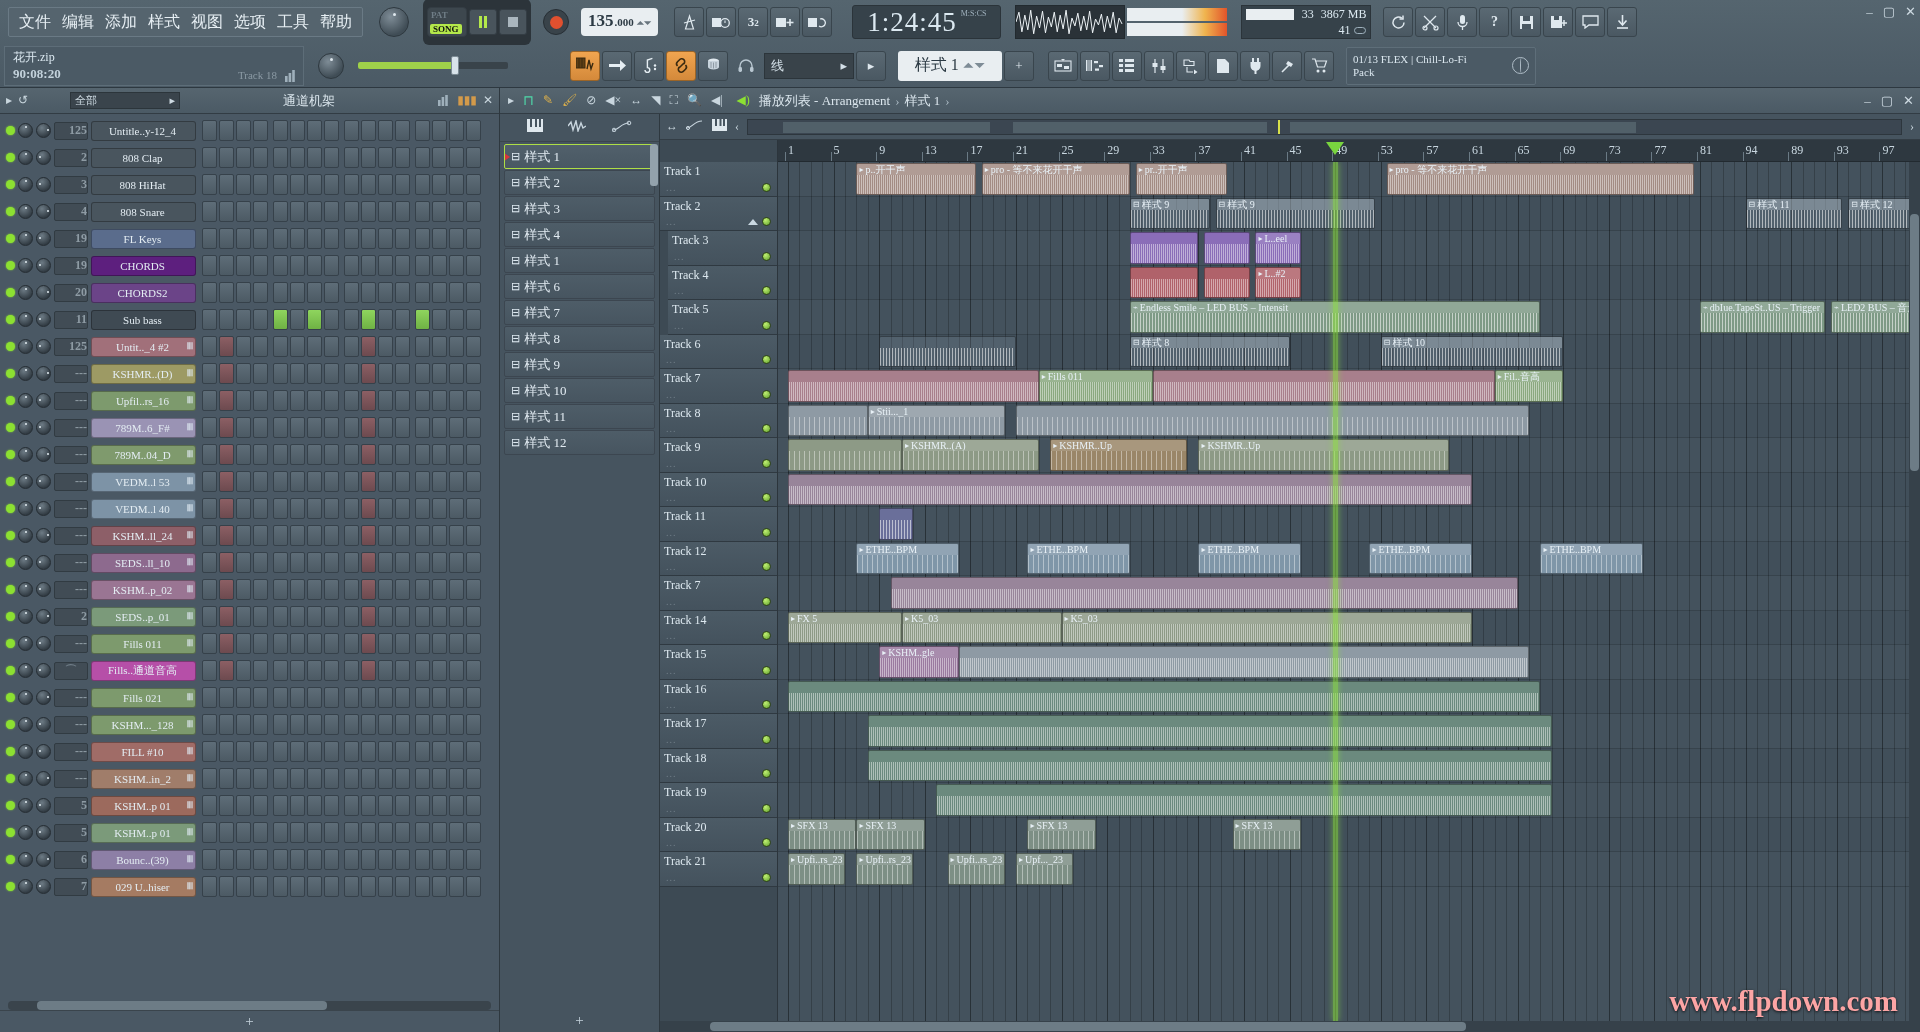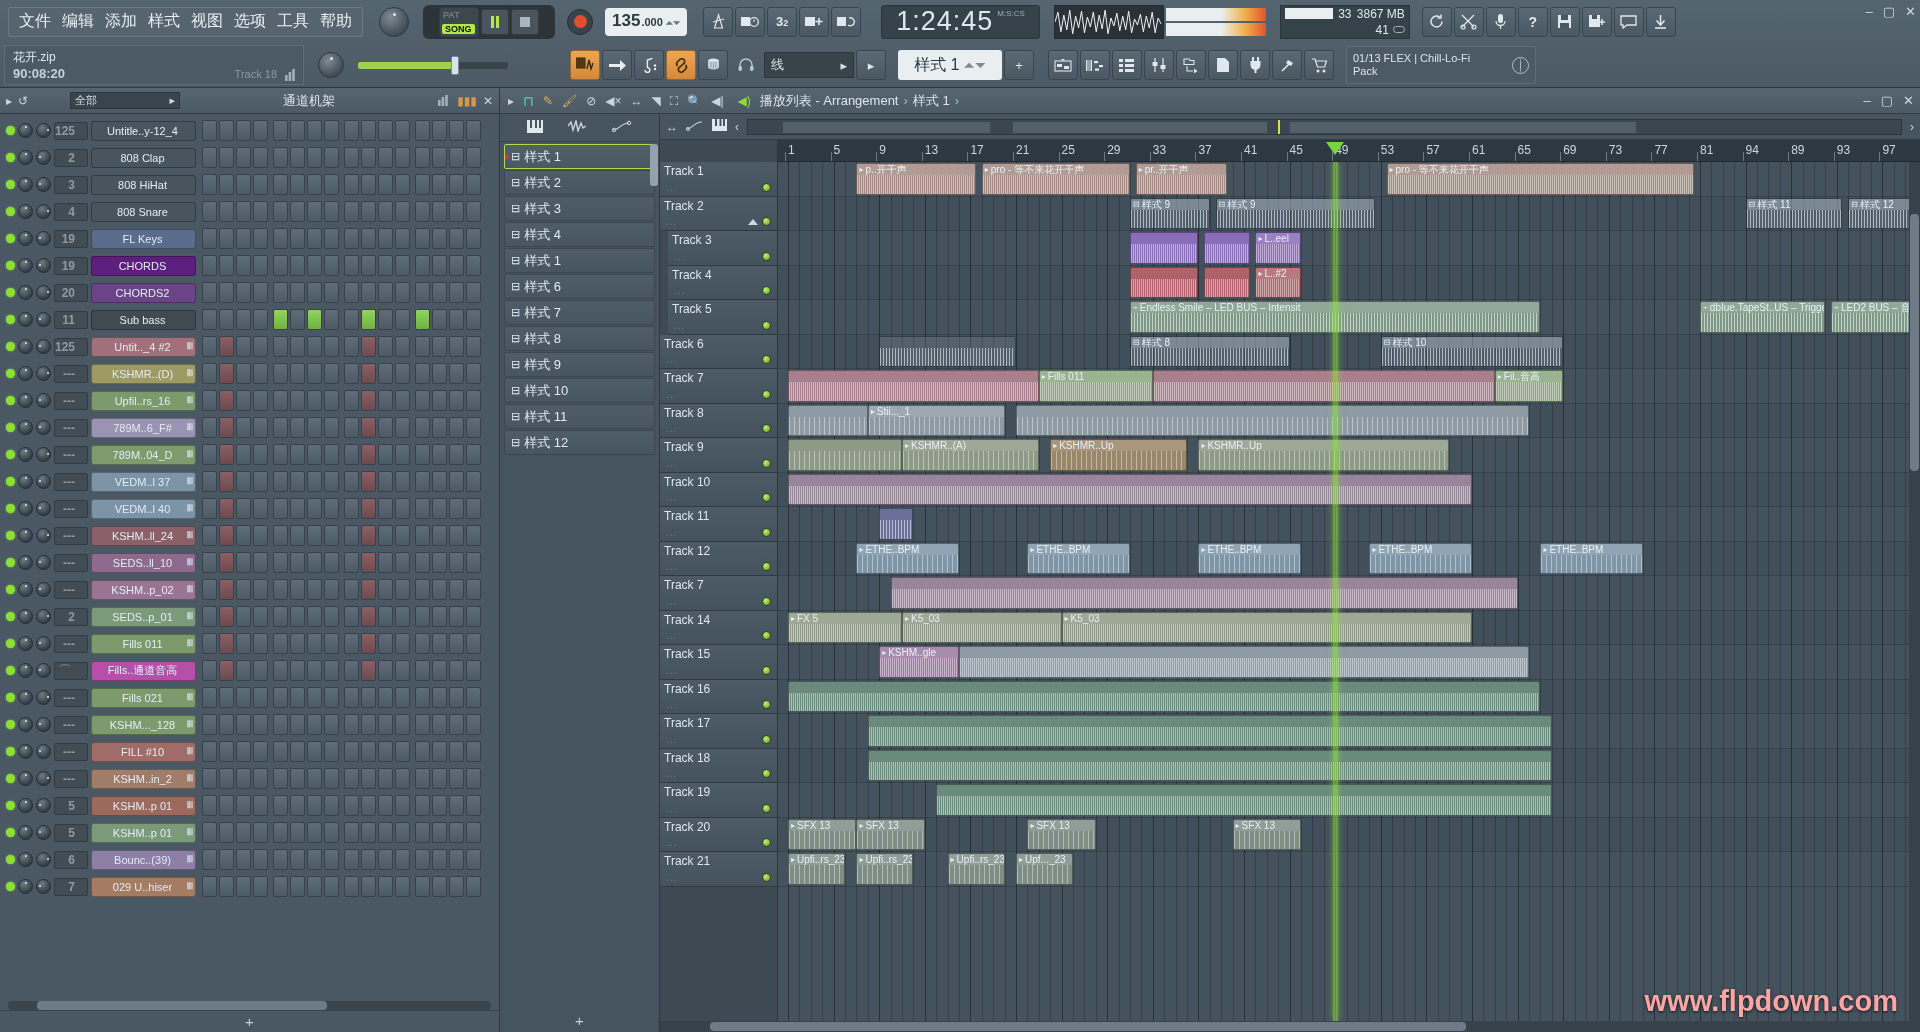--- a/index.html
+++ b/index.html
@@ -4,21 +4,21 @@
 <style>
   * { box-sizing: border-box; margin:0; padding:0; }
   html,body{ background:#3c4a54; }
   body{
     width:1920px; height:1032px; overflow:hidden;
     font-family:"Liberation Sans", sans-serif;
     color:#c9d6de; font-size:12px;
     position:relative;
     background:#44535e;
   }
-  .app{ position:absolute; inset:0; display:flex; flex-direction:column; }
+  .app{ position:absolute; inset:0; display:flex; flex-direction:column;font-family:Liberation Serif, serif; }
 
   
   .toolbar{
     height:88px; background:linear-gradient(#55656f,#4b5a65);
     border-bottom:1px solid #2d3840; display:flex; flex-direction:column;
     position:relative;
   }
   .tb-row{ display:flex; align-items:center; height:44px; padding:0 4px; gap:2px;}
   .tb-row.r2{ height:44px; }
   .menubar{
@@ -32,21 +32,21 @@
     background:radial-gradient(circle at 38% 32%, #7e8c96, #404d56 70%);
     border:1px solid #2e383f; position:relative; flex:none;
   }
   .knob::after{content:"";position:absolute;width:3px;height:3px;border-radius:50%;
     background:#dfe8ee;left:13px;top:5px;}
   .knob.sm{width:26px;height:26px}
   .knob.sm::after{left:11px;top:4px}
 
   .transport{
     display:flex; align-items:center; background:#2c343a;
-    border-radius:6px; padding:3px 16px; gap:2px; height:34px;
+    border-radius:6px; padding:3px 4px; gap:2px; height:46px;
   }
   .tbtn{ width:28px;height:26px;background:#49545c;border-radius:3px;
     display:flex;align-items:center;justify-content:center;border:1px solid #343d44;}
   .tbtn.pat{background:#3d474e;position:relative;width:40px;height:30px;border-radius:4px;}
   .pat-lab{position:absolute;top:2px;left:3px;font-size:9px;color:#6f7d86;font-weight:bold}
   .song-lab{position:absolute;bottom:2px;left:2px;font-size:9px;color:#111;
     background:#b4e84a;padding:0 3px;border-radius:2px;font-weight:bold}
   .pause-ic{display:flex;gap:2px}
   .pause-ic i{display:block;width:3px;height:12px;background:#b4e84a}
   .stop-ic{width:10px;height:10px;background:#aab6be}
@@ -122,21 +122,21 @@
   .chan-col{width:190px;display:flex;flex-direction:column;gap:2px}
   .chan{height:25px;display:flex;align-items:center;gap:3px}
   .led{width:9px;height:9px;border-radius:50%;background:#8ce032;box-shadow:0 0 2px #8ce032;flex:none}
   .kn{width:15px;height:15px;border-radius:50%;
     background:radial-gradient(circle at 38% 30%,#6d7b85,#333d45 72%);border:1px solid #252d33;
     position:relative;flex:none}
   .kn::after{content:"";position:absolute;width:2px;height:2px;border-radius:50%;background:#e3ecf2;left:6px;top:2px}
   .kn.r::after{left:10px;top:5px}
   .kn.l::after{left:2px;top:5px}
   .numbox{width:34px;height:18px;background:#414c55;border:1px solid #313b42;border-radius:2px;
-    display:flex;align-items:center;justify-content:flex-end;padding-right:12px;
+    display:flex;align-items:center;justify-content:flex-end;padding-right:0;
     font-size:12px;color:#8e9ba4;font-weight:bold;flex:none}
   .numbox.env{justify-content:center;color:#6d7b85}
   .nmbtn{flex:1;height:20px;border-radius:3px;display:flex;align-items:center;justify-content:center;
     font-size:11px;color:#e3ecf2;border:1px solid rgba(0,0,0,.3);position:relative;overflow:hidden;
     background:#49555e;}
   .nmbtn .wv{position:absolute;right:3px;font-size:9px;color:#dfeaf2;letter-spacing:-1px}
   .nmbtn span.lbl{padding-right:2px}
   .steps{flex:1;display:flex;flex-direction:column;gap:2px;padding-left:6px;overflow:hidden}
   .steprow{height:25px;display:flex;gap:2px;align-items:center}
   .st{width:15px;height:21px;border-radius:2px;border:1px solid #36414a;
@@ -696,21 +696,21 @@
                 <span class="lbl">789M..04_D</span>
                 <span class="wv">⫴⫴</span>
               </span>
             </div>
             <div class="chan">
               <span class="led"></span>
               <span class="kn"></span>
               <span class="kn l"></span>
               <span class="numbox">---</span>
               <span class="nmbtn" style="background:#7d93a6">
-                <span class="lbl">VEDM..l 37</span>
+                <span class="lbl">VEDM..l 53</span>
                 <span class="wv">⫴⫴</span>
               </span>
             </div>
             <div class="chan">
               <span class="led"></span>
               <span class="kn"></span>
               <span class="kn l"></span>
               <span class="numbox">---</span>
               <span class="nmbtn" style="background:#7d93a6">
                 <span class="lbl">VEDM..l 40</span>

